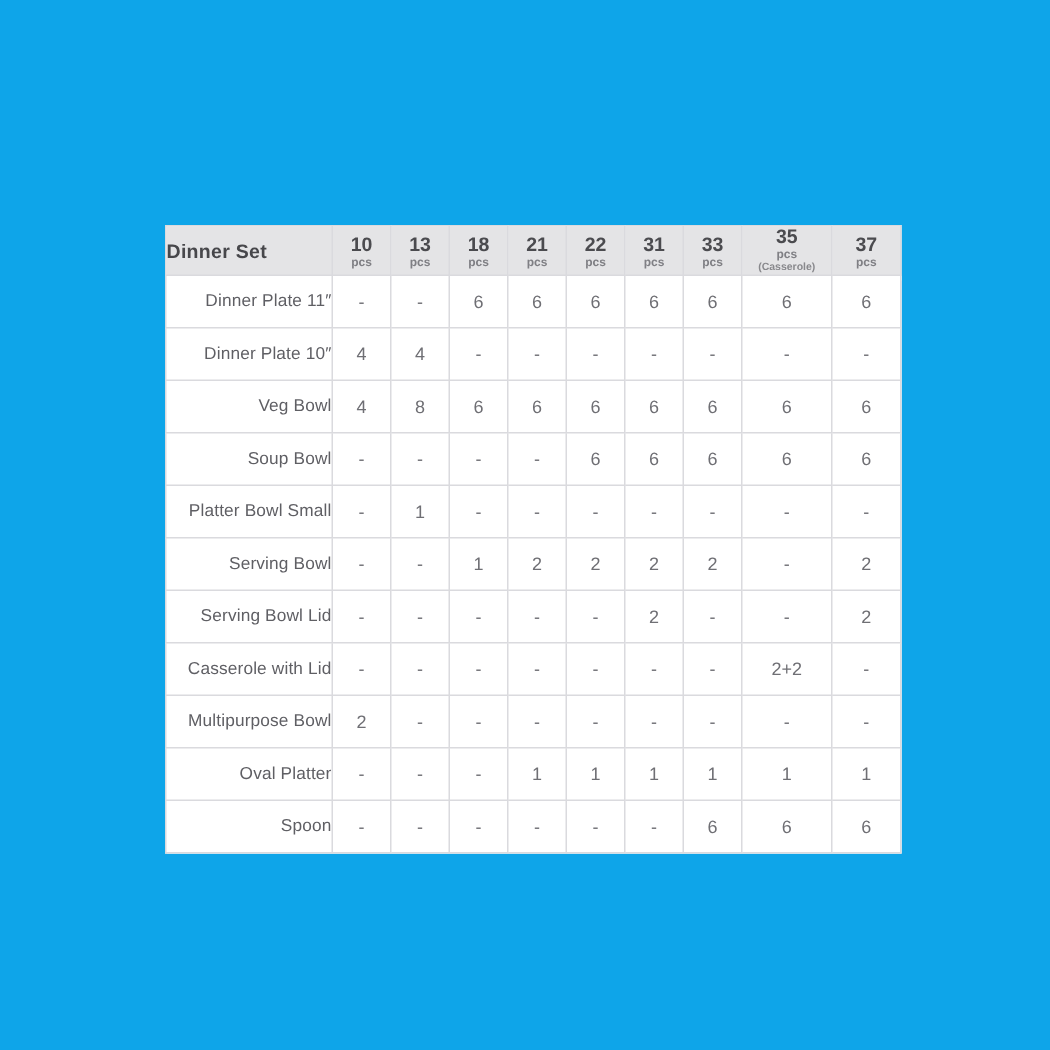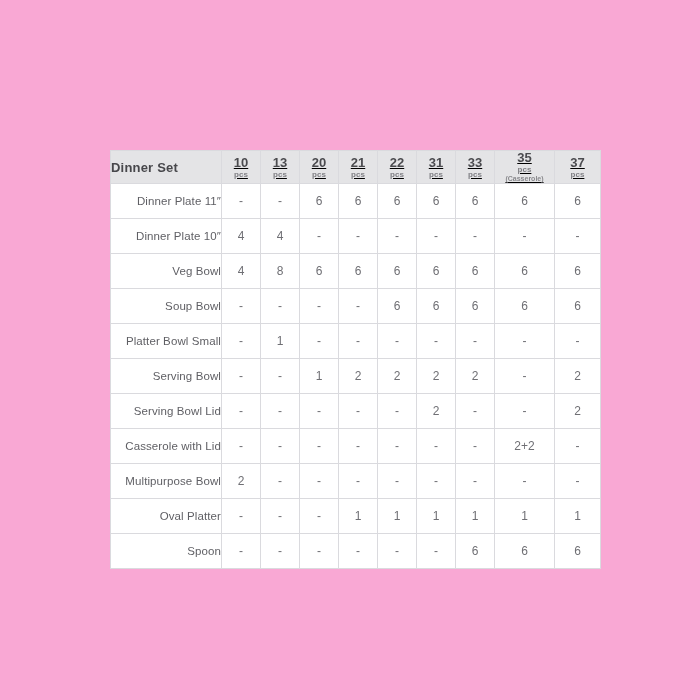--- a/index.html
+++ b/index.html
@@ -5,21 +5,21 @@
   html, body {
     margin: 0;
     padding: 0;
     background: #ffffff;
     font-family: "Liberation Sans", sans-serif;
   }
   .canvas {
     position: relative;
     width: 700px;
     height: 700px;
-    background: #f9a8d4;
+    background: #0ea5e9;
     overflow: hidden;
   }
   table.spec-table {
     position: absolute;
     left: 110px;
     top: 150px;
     width: 480px;
     border-collapse: collapse;
     table-layout: fixed;
     background: #ffffff;
@@ -43,21 +43,21 @@
   }
   th.label-col {
     width: 110px;
     text-align: left;
     padding-left: 12px;
     font-size: 13px;
     font-weight: bold;
     color: #47474b;
     letter-spacing: 0.2px;
   }
-  thead th.num-col          { width: 38px; text-decoration: underline; }
+  thead th.num-col          { width: 38px; }
   thead th.num-col.wide     { width: 59px; }
   thead th.num-col.last     { width: 45px; }
   .col-count {
     display: block;
     font-size: 13px;
     font-weight: bold;
     color: #4b4b4f;
     line-height: 14px;
   }
   .col-unit {
@@ -99,21 +99,21 @@
 
       <th class="num-col">
             <span class="col-count">10</span>
             <span class="col-unit">pcs</span>
           </th>
           <th class="num-col">
             <span class="col-count">13</span>
             <span class="col-unit">pcs</span>
           </th>
           <th class="num-col">
-            <span class="col-count">20</span>
+            <span class="col-count">18</span>
             <span class="col-unit">pcs</span>
           </th>
           <th class="num-col">
             <span class="col-count">21</span>
             <span class="col-unit">pcs</span>
           </th>
           <th class="num-col">
             <span class="col-count">22</span>
             <span class="col-unit">pcs</span>
           </th>

